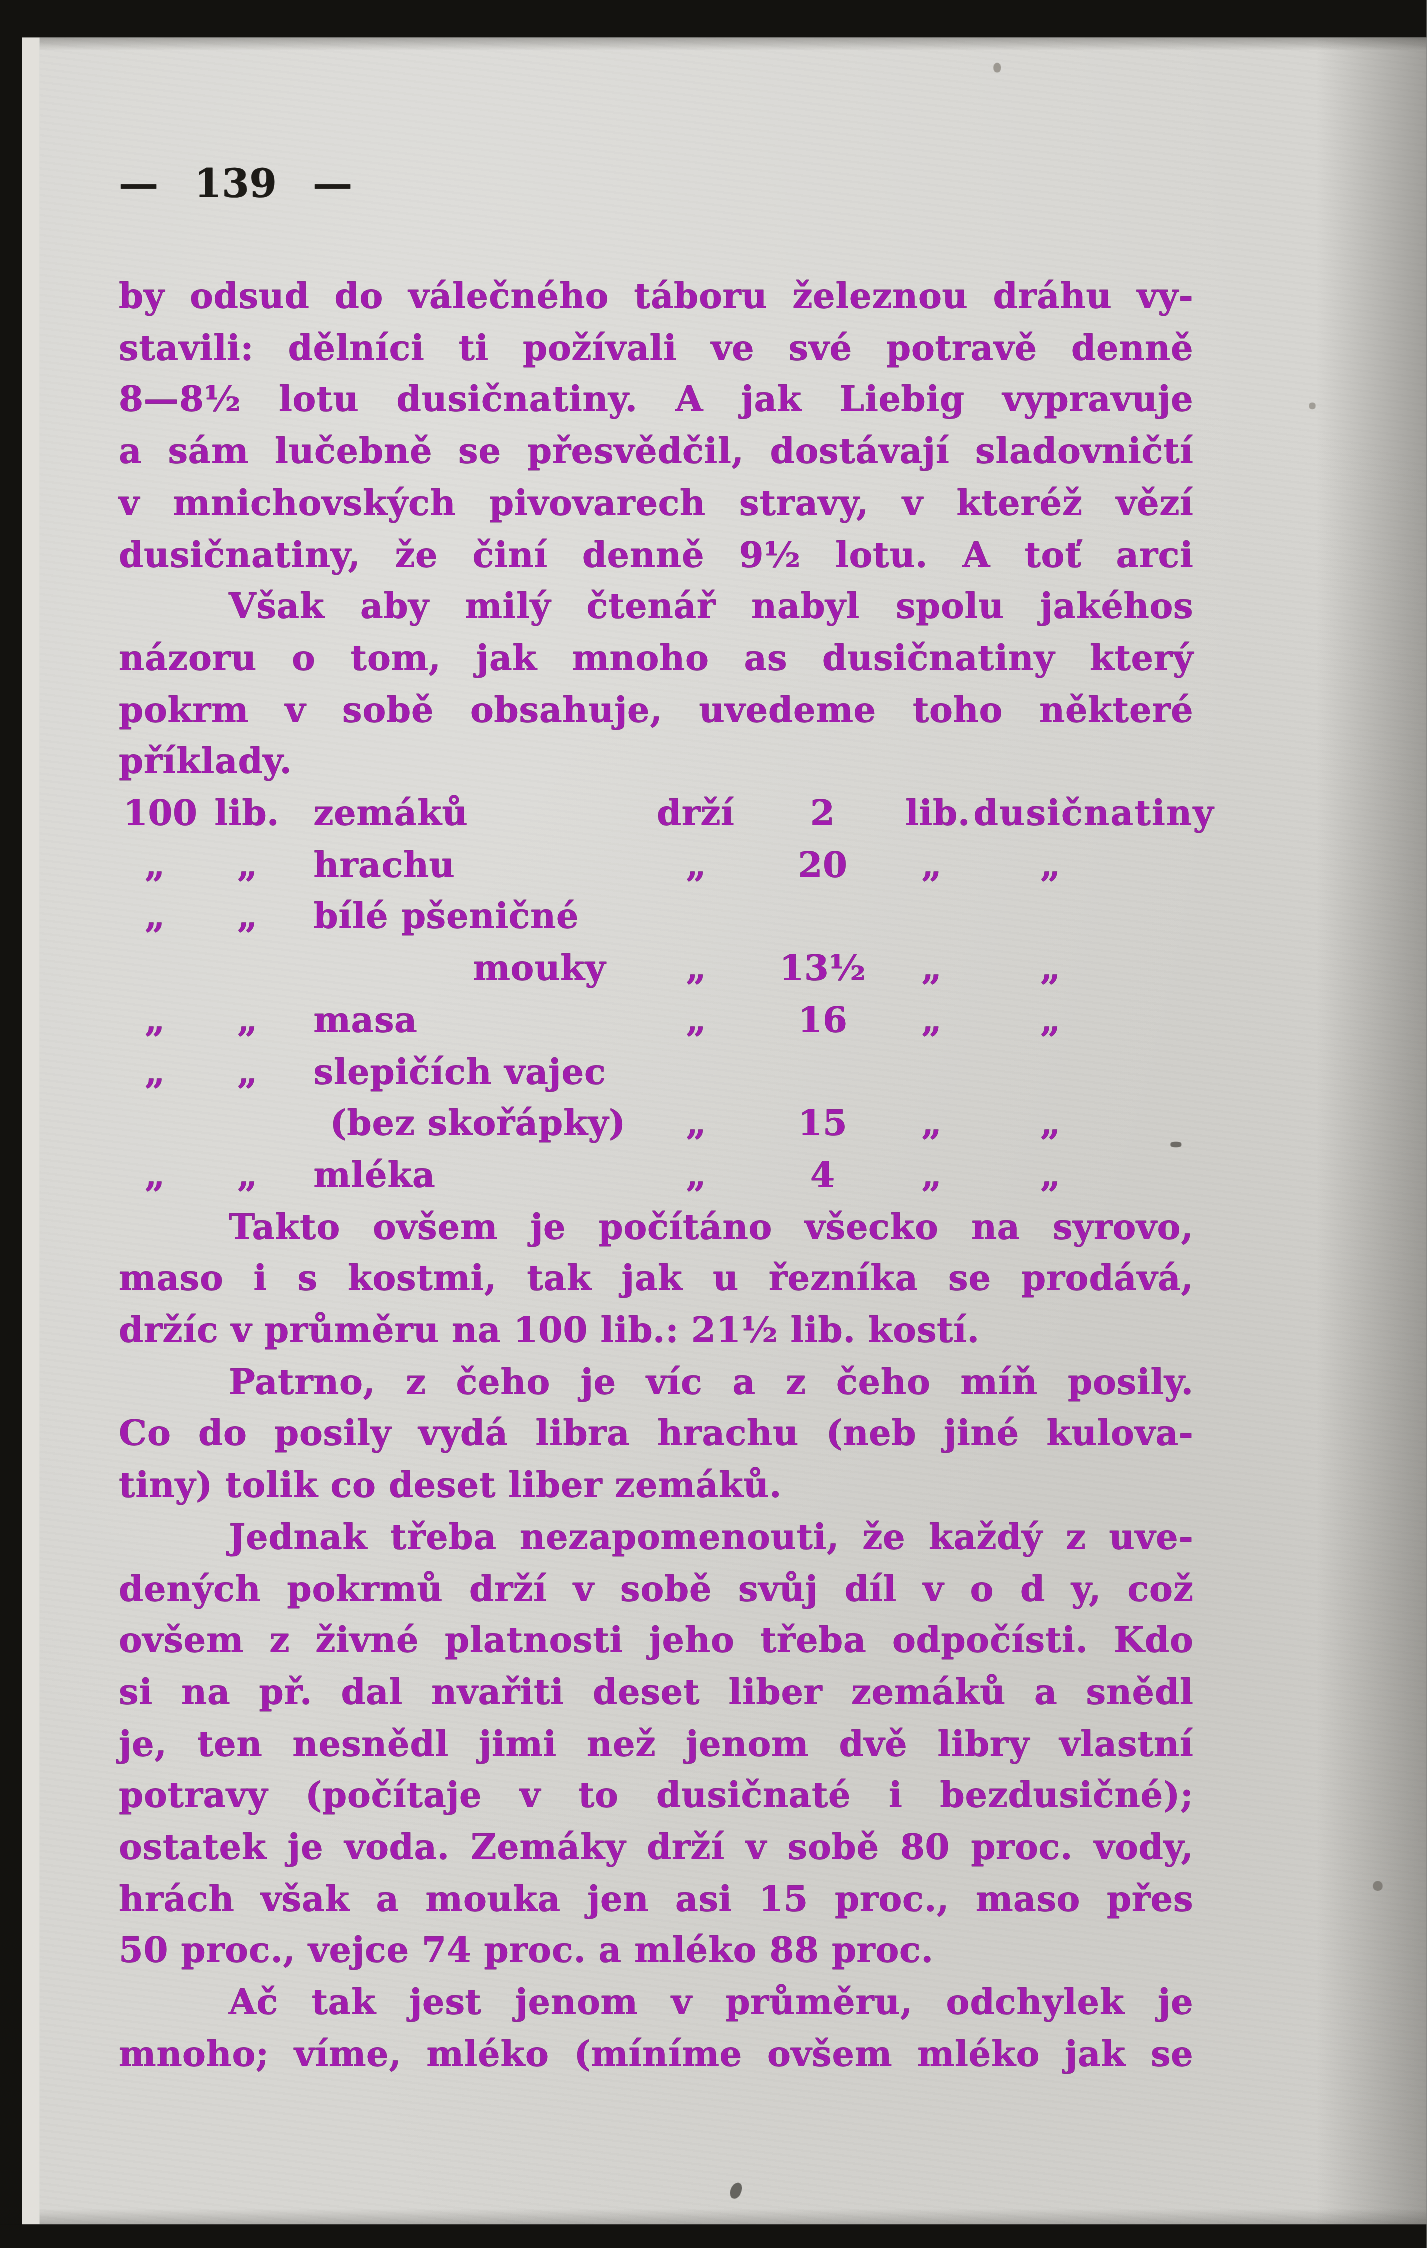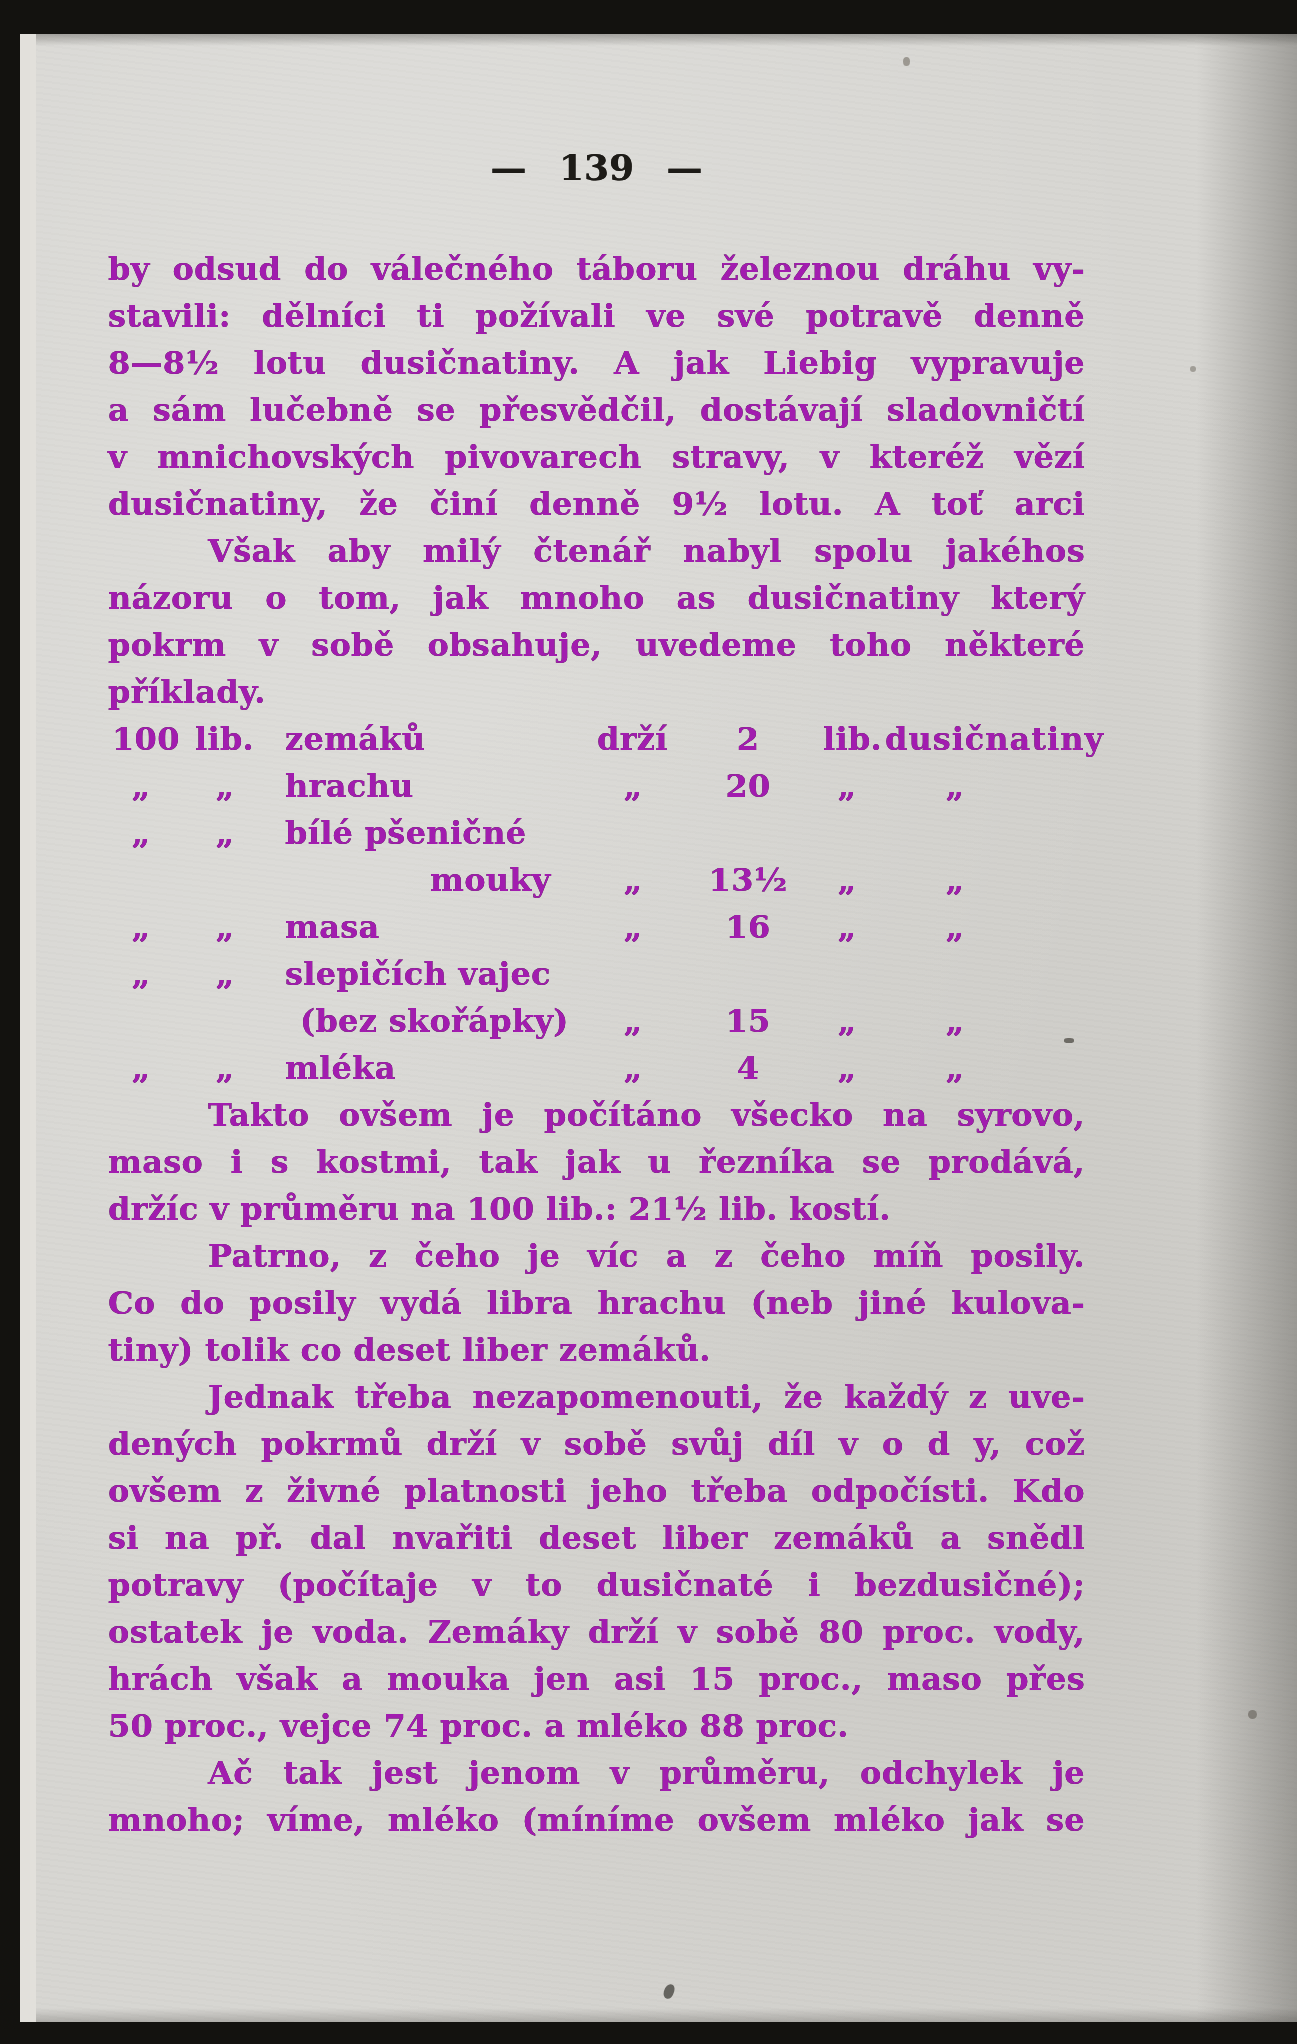--- a/index.html
+++ b/index.html
@@ -15,21 +15,21 @@
   .paper{position:absolute;left:36px;top:34px;width:1261px;height:1988px;
     background:
       linear-gradient(to bottom, rgba(30,28,24,.30), rgba(30,28,24,0) 12px),
       linear-gradient(to top,    rgba(30,28,24,.22), rgba(30,28,24,0) 14px),
       linear-gradient(to right,  rgba(0,0,0,0) 92%, rgba(45,43,38,.32) 100%),
       radial-gradient(ellipse at 28% 18%, rgba(255,255,255,.20), rgba(255,255,255,0) 60%),
       radial-gradient(ellipse at 82% 72%, rgba(95,90,80,.10), rgba(95,90,80,0) 55%),
       repeating-linear-gradient(7deg, rgba(0,0,0,.014) 0 2px, rgba(0,0,0,0) 2px 6px),
       #d7d6d2;}
   
-  .pagenum{position:absolute;left:108px;top:146px;width:977px;text-align:center;
+  .pagenum{position:absolute;left:108px;top:146px;width:977px;text-align:left;
     font-weight:700;font-size:36px;color:#1d1b17;word-spacing:20px;
     text-shadow:0 0 .6px rgba(20,18,14,.9);}
   
   .text-block{position:absolute;left:108px;top:246px;width:977px;
     font-weight:700;font-size:32px;line-height:47px;color:#a21caf;
     letter-spacing:.3px;text-shadow:0 0 .6px rgba(20,18,14,.9);}
   .line{height:47px;overflow:visible;}
   .j{text-align:justify;text-align-last:justify;}
   .l{text-align:left;}
   .ind{text-indent:100px;}
@@ -147,20 +147,21 @@
     <div class="line l">držíc v průměru na 100 lib.: 21½ lib. kostí.</div>
 
     <div class="line j ind">Patrno, z čeho je víc a z čeho míň posily.</div>
     <div class="line j">Co do posily vydá libra hrachu (neb jiné kulova-</div>
     <div class="line l">tiny) tolik co deset liber zemáků.</div>
 
     <div class="line j ind">Jednak třeba nezapomenouti, že každý z uve-</div>
     <div class="line j">dených pokrmů drží v sobě svůj díl v o d y, což</div>
     <div class="line j">ovšem z živné platnosti jeho třeba odpočísti. Kdo</div>
     <div class="line j">si na př. dal nvařiti deset liber zemáků a snědl</div>
+    <div class="line j">je, ten nesnědl jimi než jenom dvě libry vlastní</div>
     <div class="line j">potravy (počítaje v to dusičnaté i bezdusičné);</div>
     <div class="line j">ostatek je voda. Zemáky drží v sobě 80 proc. vody,</div>
     <div class="line j">hrách však a mouka jen asi 15 proc., maso přes</div>
     <div class="line l">50 proc., vejce 74 proc. a mléko 88 proc.</div>
 
     <div class="line j ind">Ač tak jest jenom v průměru, odchylek je</div>
     <div class="line j">mnoho; víme, mléko (míníme ovšem mléko jak se</div>
   </div>
 
   <div class="speck spk1"></div>

